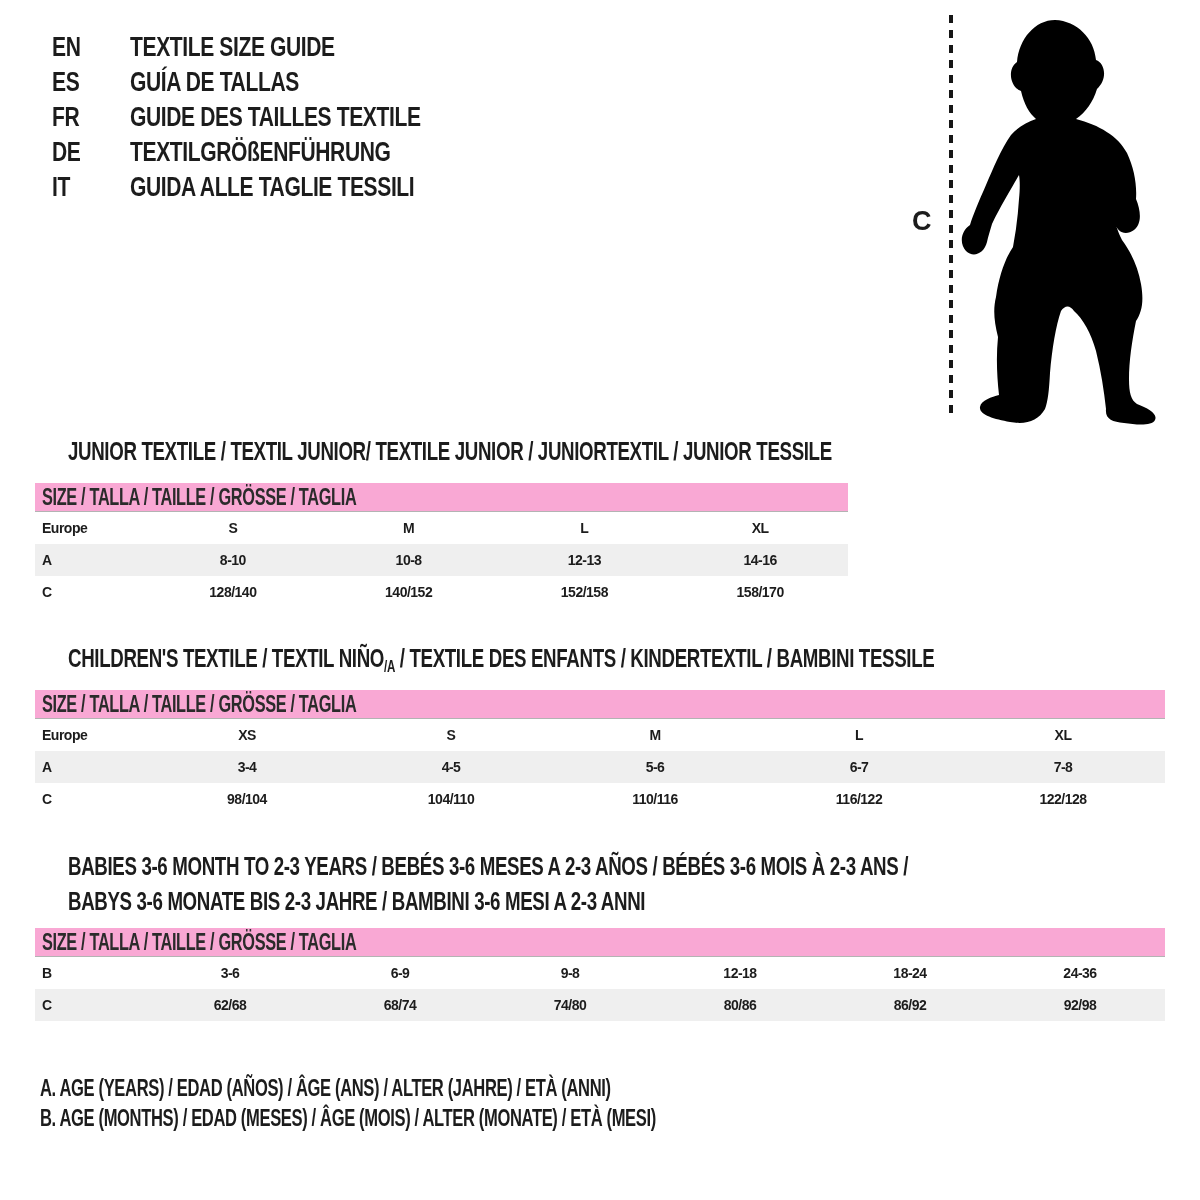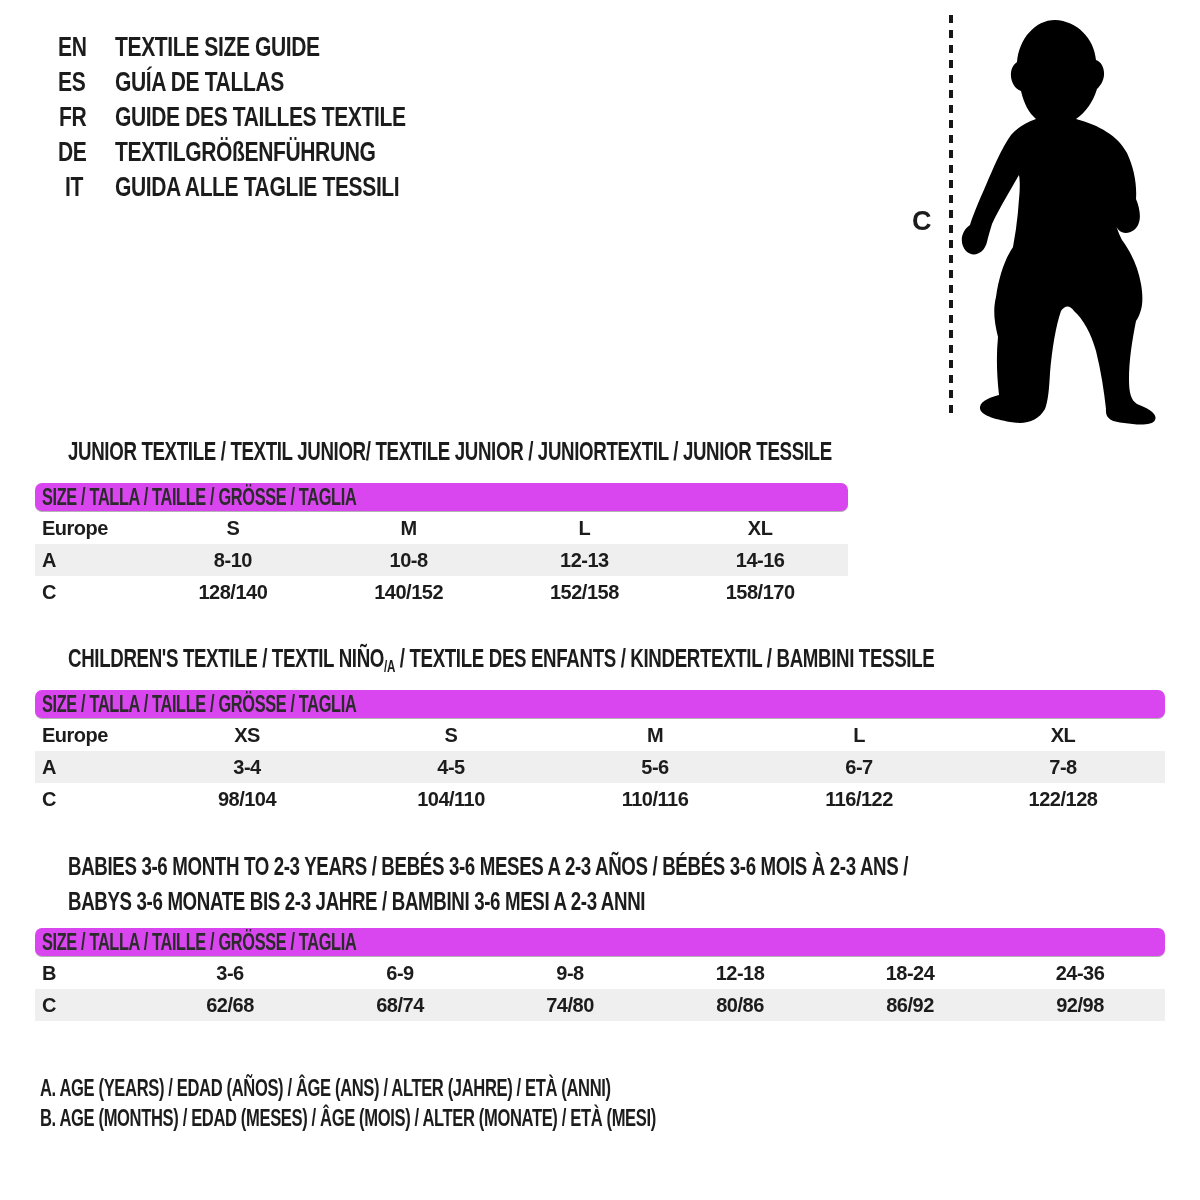--- a/index.html
+++ b/index.html
@@ -10,44 +10,43 @@
     font-weight:700;letter-spacing:-0.5px;
   }
   .abs{position:absolute;}
 
   
   .cond{display:inline-block;transform:scaleX(0.72);transform-origin:0 50%;white-space:nowrap;}
   .cond-lang{display:inline-block;transform:scaleX(0.78);transform-origin:0 50%;white-space:nowrap;}
   .cond-bar{display:inline-block;transform:scaleX(0.68);transform-origin:0 50%;white-space:nowrap;}
 
   
-  .lang-block{left:37px;top:30px;text-align:center;}
+  .lang-block{left:52px;top:30px;}
   .lang-row{display:flex;height:35px;align-items:center;font-size:27px;}
   .lang-code{width:78px;flex:0 0 78px;}
 
   
   .measure-line{
     left:949px;top:15px;width:4px;height:400px;
     background:repeating-linear-gradient(to bottom,#161616 0 8px,rgba(0,0,0,0) 8px 15px);
   }
   .measure-label{left:912px;top:206px;font-size:27px;}
 
   
   .section-title{font-size:26px;white-space:nowrap;margin-left:28px;}
   .sub-a{font-size:0.62em;vertical-align:-0.28em;}
 
   
   .tbl{position:absolute;}
   .tbl-head{
-    height:28px;background:#d946ef;display:flex;align-items:center;
+    height:28px;background:#f9a8d4;display:flex;align-items:center;
     padding-left:7px;font-size:24px;color:#2b2b2b;
     border-bottom:1px solid #b3b3b3;
-    border-radius:7px;
   }
-  .trow{display:flex;height:32px;align-items:center;font-size:20px;}
+  .trow{display:flex;height:32px;align-items:center;font-size:14px;}
   .trow.shaded{background:#efefef;}
   .cell-label{width:110px;flex:0 0 110px;padding-left:7px;box-sizing:border-box;}
   .cell{flex:1;text-align:center;}
 
   
   .footnotes{left:40px;top:1072px;}
   .foot-line{height:30px;display:flex;align-items:flex-end;font-size:23px;}
 </style>
 </head>
 <body>

